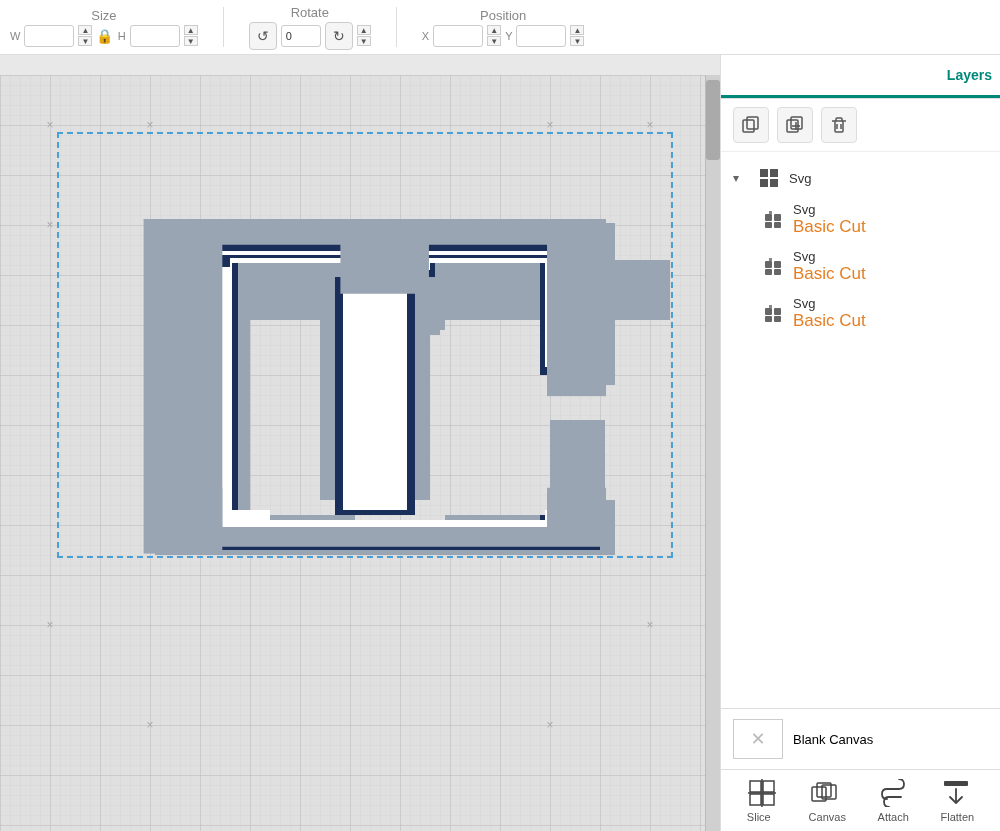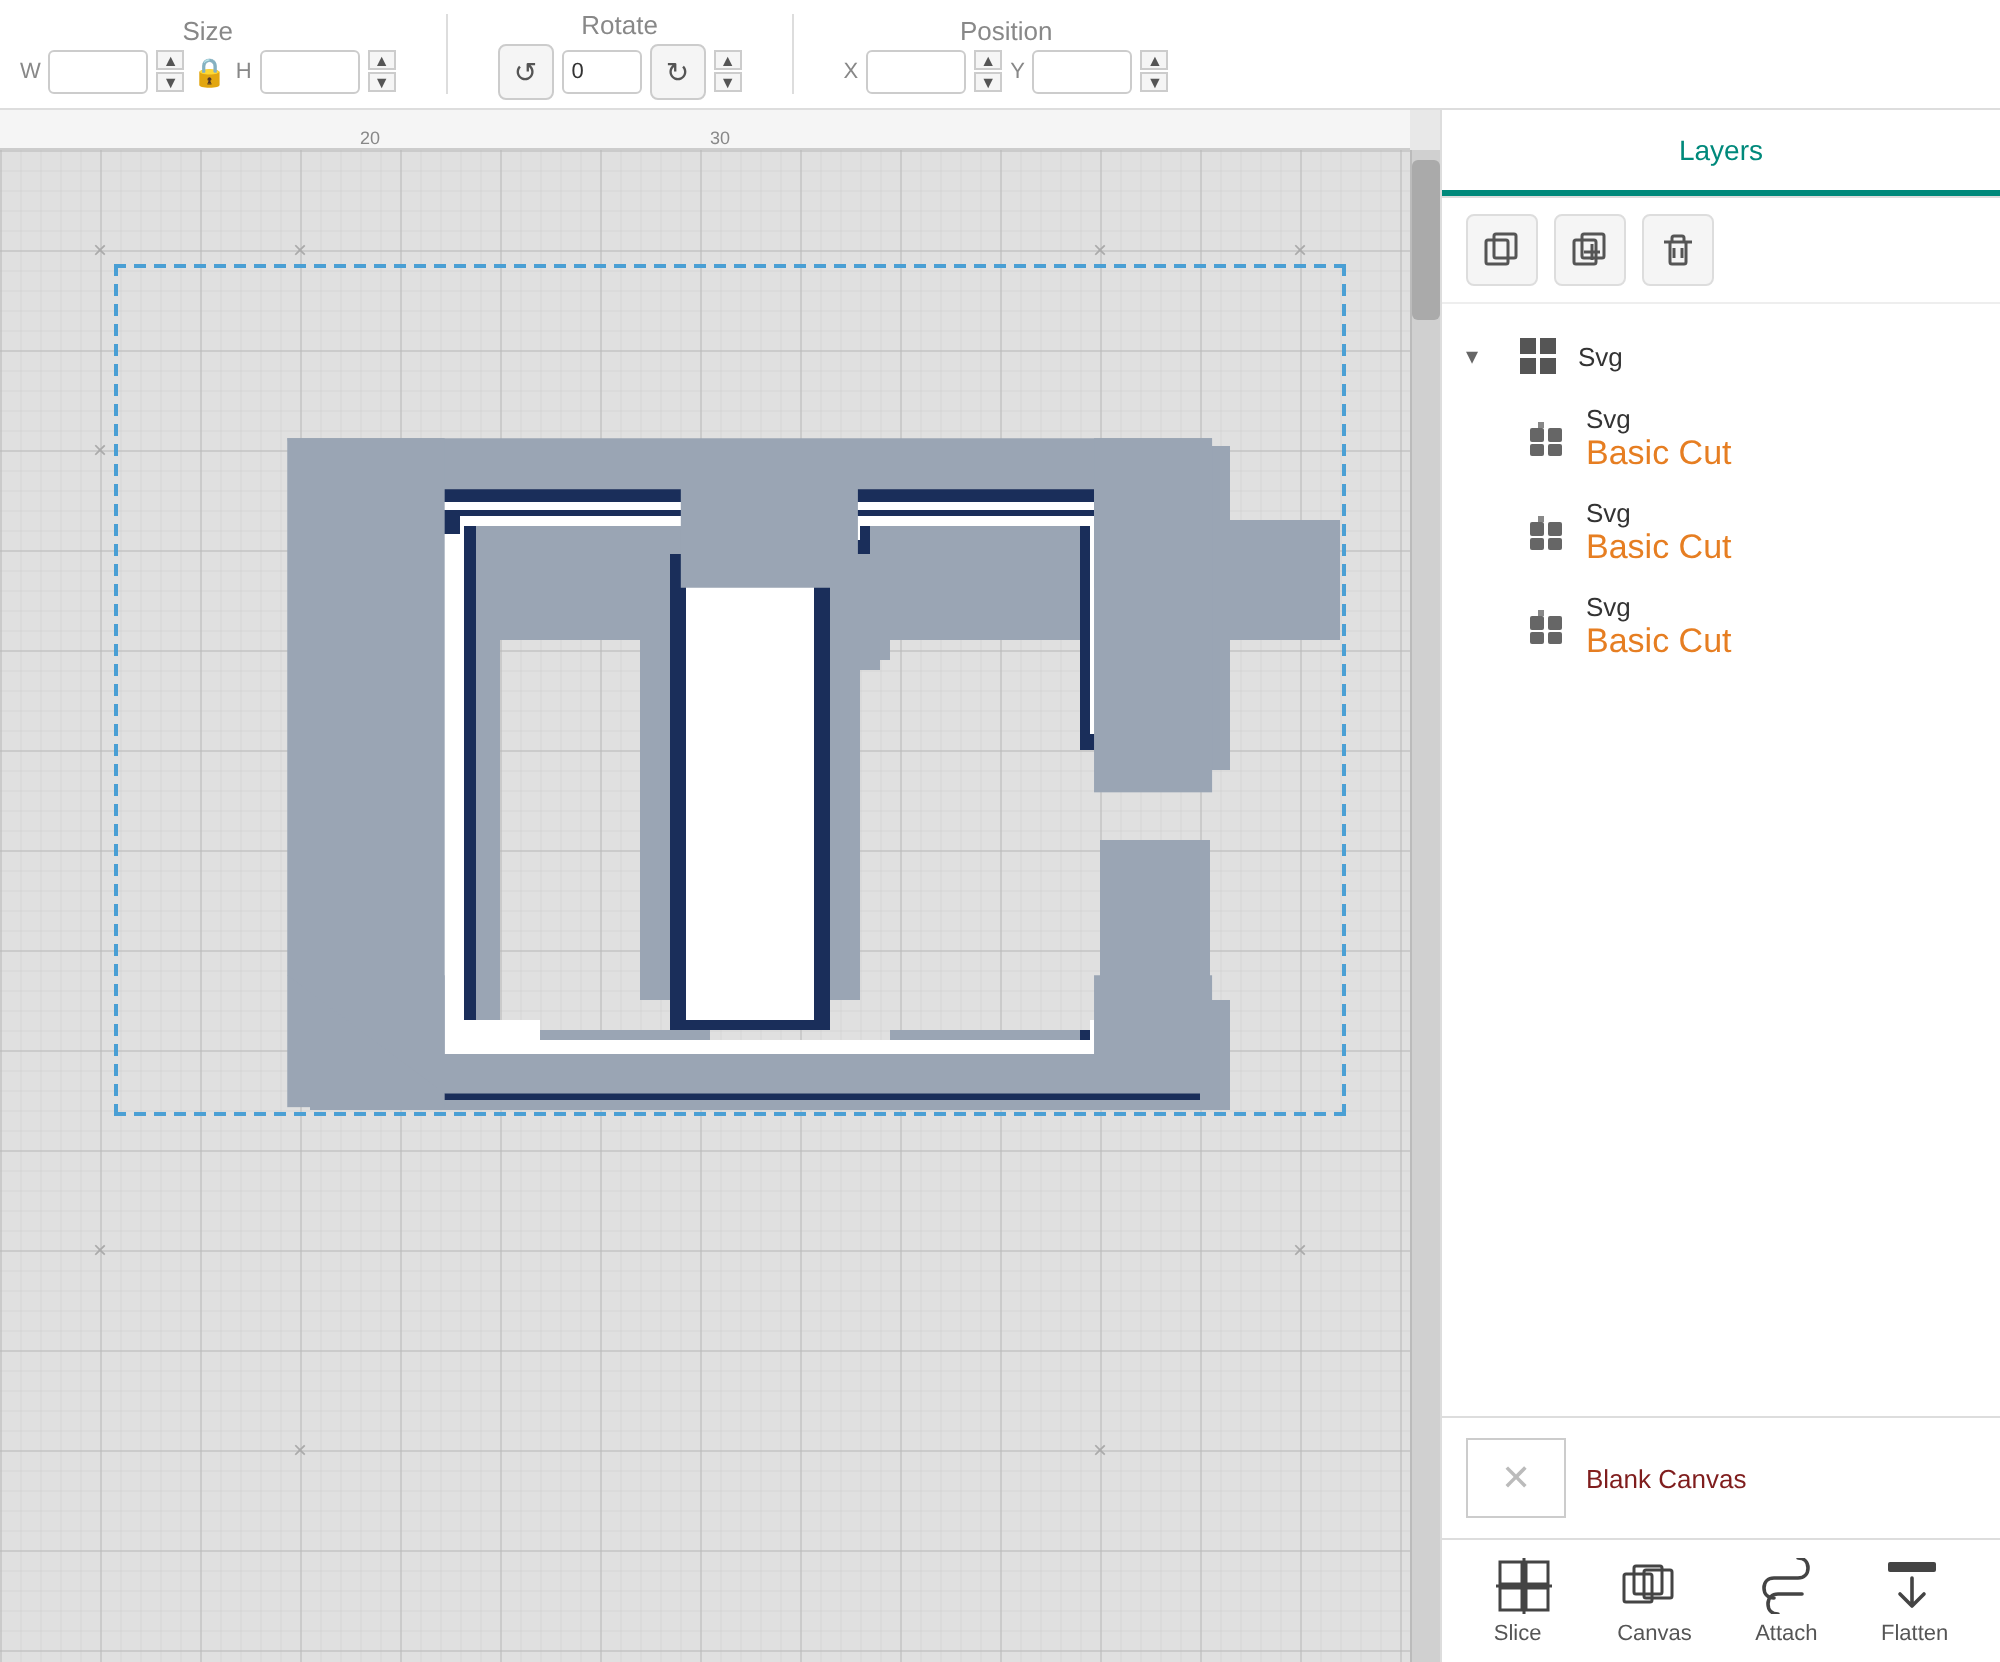--- a/index.html
+++ b/index.html
@@ -193,23 +193,23 @@
 
     
     .panel-tabs {
       display: flex;
       border-bottom: 1px solid #ddd;
       background: #fff;
     }
     .panel-tab {
       flex: 1;
       padding: 12px 8px;
-      text-align: center;
+      text-align: right;
       font-size: 14px;
-      font-weight: 400;
+      font-weight: 700;
       cursor: pointer;
       color: #555;
       border-bottom: 3px solid transparent;
     }
     .panel-tab.active {
       color: #00897b;
       border-bottom: 3px solid #00897b;
     }
 
     
@@ -296,21 +296,21 @@
       align-items: center;
       justify-content: center;
       position: relative;
     }
     .canvas-thumb-x {
       font-size: 18px;
       color: #bbb;
     }
     .canvas-label {
       font-size: 13px;
-      color: #7f1d1d;
+      color: #000000;
     }
 
     
     .bottom-toolbar {
       height: 62px;
       background: #fff;
       border-top: 1px solid #ddd;
       display: flex;
       align-items: center;
       justify-content: space-around;
@@ -401,24 +401,20 @@
         <div class="stepper-btn">▼</div>
       </div>
     </div>
   </div>
 </div>
 
 <div class="main-content">
 
   <div class="canvas-area">
 
-    <div class="ruler-top">
-      <span class="ruler-mark" style="left: 185px;">20</span>
-      <span class="ruler-mark" style="left: 360px;">30</span>
-    </div>
 
     <div class="grid-canvas">
 
       <span class="x-mark" style="left:50px; top:50px;">×</span>
       <span class="x-mark" style="left:150px; top:50px;">×</span>
       <span class="x-mark" style="left:50px; top:150px;">×</span>
       <span class="x-mark" style="left:550px; top:50px;">×</span>
       <span class="x-mark" style="left:650px; top:50px;">×</span>
       <span class="x-mark" style="left:50px; top:550px;">×</span>
       <span class="x-mark" style="left:150px; top:650px;">×</span>

